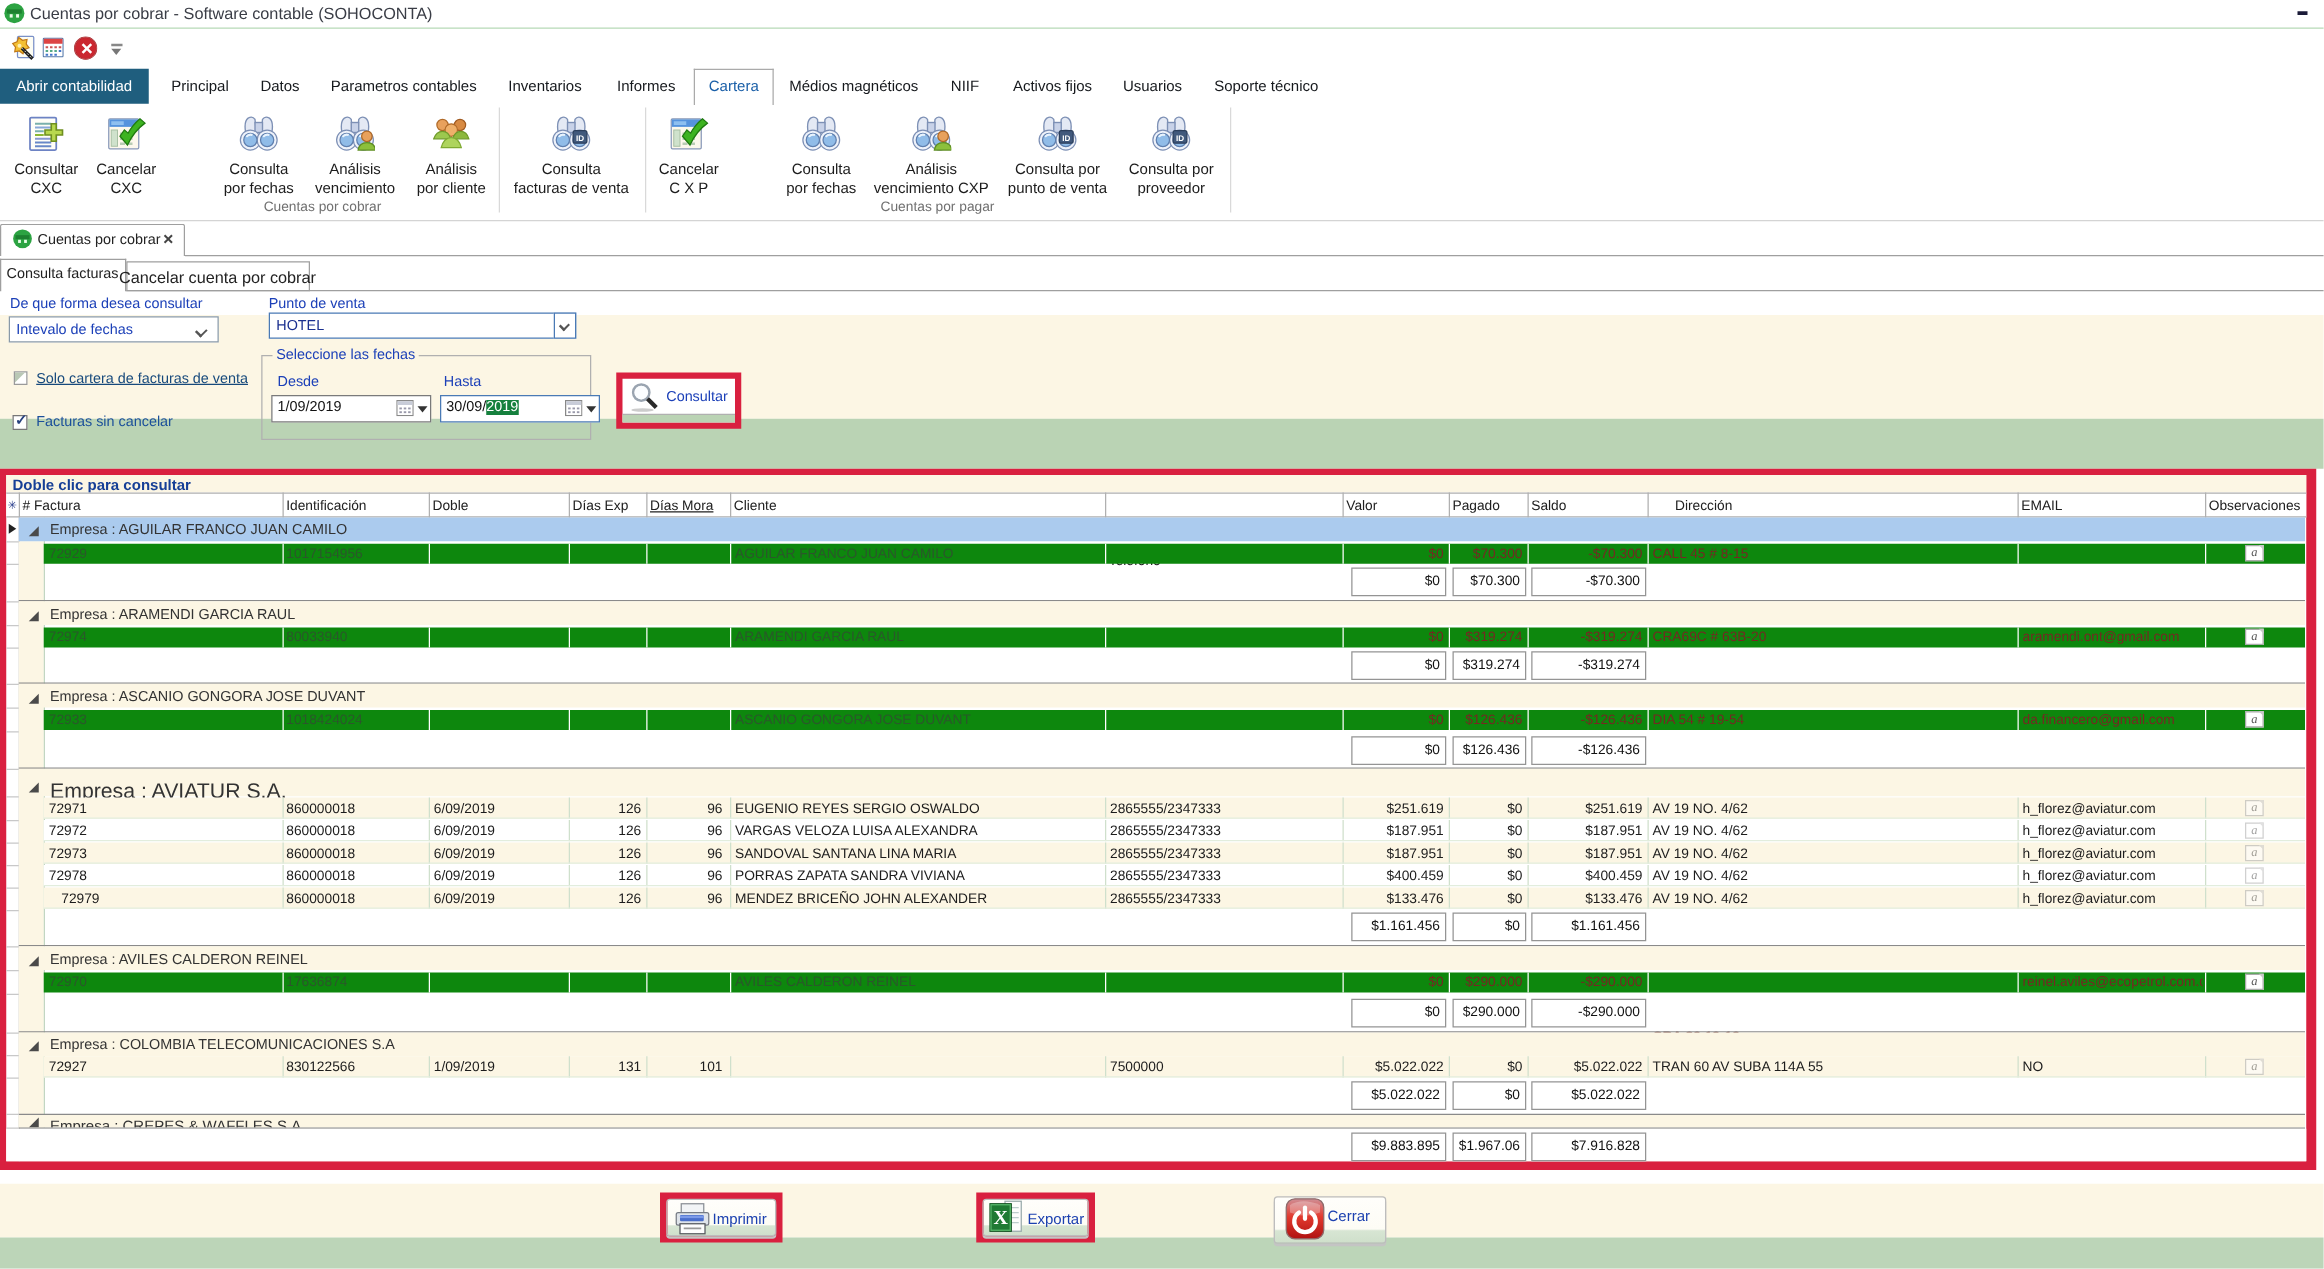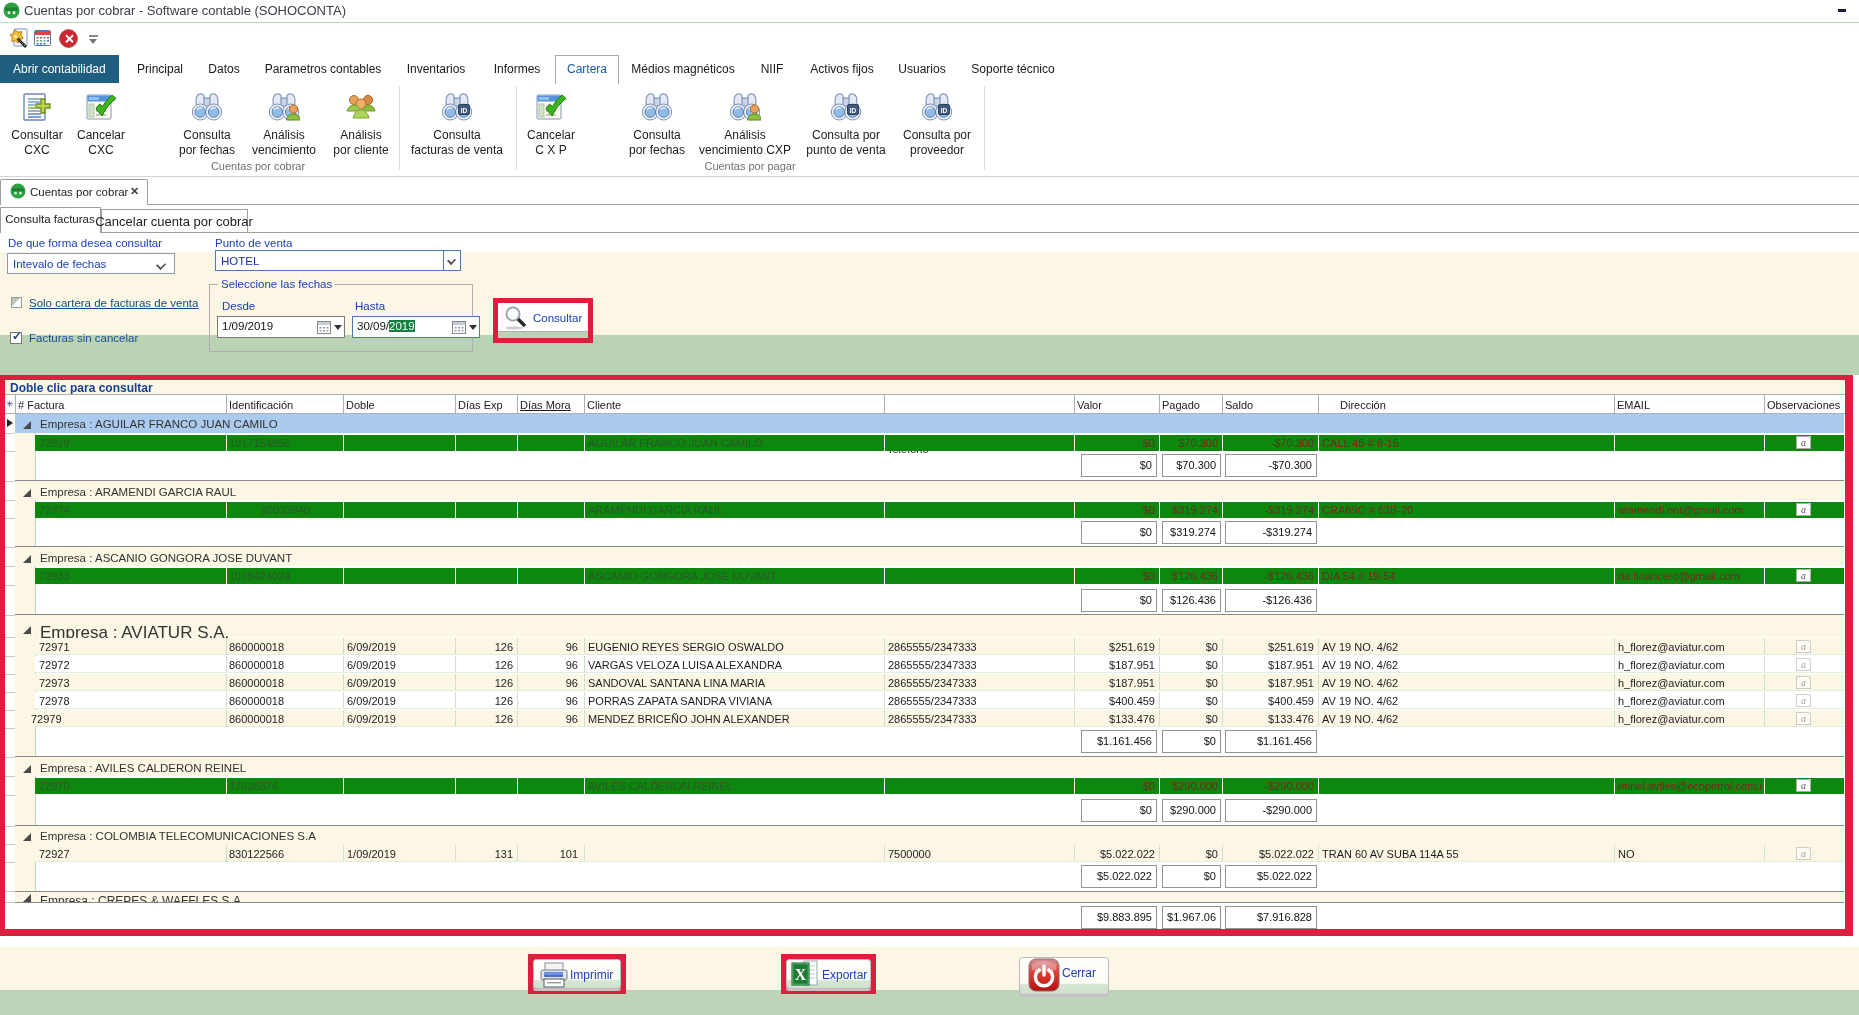--- a/index.html
+++ b/index.html
@@ -397,21 +397,21 @@
 <div style="position:absolute;left:517px;top:502px;width:1px;height:16px;background:#fff"></div>
 <div style="position:absolute;left:584px;top:502px;width:1px;height:16px;background:#fff"></div>
 <div style="position:absolute;left:884px;top:502px;width:1px;height:16px;background:#fff"></div>
 <div style="position:absolute;left:1074px;top:502px;width:1px;height:16px;background:#fff"></div>
 <div style="position:absolute;left:1159px;top:502px;width:1px;height:16px;background:#fff"></div>
 <div style="position:absolute;left:1222px;top:502px;width:1px;height:16px;background:#fff"></div>
 <div style="position:absolute;left:1318px;top:502px;width:1px;height:16px;background:#fff"></div>
 <div style="position:absolute;left:1614px;top:502px;width:1px;height:16px;background:#fff"></div>
 <div style="position:absolute;left:1764px;top:502px;width:1px;height:16px;background:#fff"></div>
 <div style="position:absolute;left:39px;top:504px;font-size:11px;color:#2b572b;white-space:nowrap;">72974</div>
-<div style="position:absolute;left:229px;top:504px;font-size:11px;color:#2b572b;white-space:nowrap;margin-left:32px;">80033940</div>
+<div style="position:absolute;left:229px;top:504px;font-size:11px;color:#2b572b;white-space:nowrap;">80033940</div>
 <div style="position:absolute;left:588px;top:504px;font-size:11px;color:#2b572b;white-space:nowrap;">ARAMENDI GARCIA RAUL</div>
 <div style="position:absolute;right:704px;top:504px;font-size:11px;color:#752823;white-space:nowrap;">$0</div>
 <div style="position:absolute;right:641px;top:504px;font-size:11px;color:#752823;white-space:nowrap;">$319.274</div>
 <div style="position:absolute;right:545px;top:504px;font-size:11px;color:#752823;white-space:nowrap;">-$319.274</div>
 <div style="position:absolute;left:1322px;top:504px;font-size:11px;color:#752823;white-space:nowrap;">CRA69C # 63B-20</div>
 <div style="position:absolute;left:1618px;top:504px;width:144px;overflow:hidden;font-size:11px;color:#752823;white-space:nowrap">aramendi.ont@gmail.com</div>
 <div style="position:absolute;left:1796px;top:503px">
     <span style="position:absolute;width:15px;height:13px;background:#fff;border:1px solid #aaa;font:italic 10px 'Liberation Serif';color:#555;text-align:center;line-height:12px">a<span style="position:absolute;right:-1px;top:-1px;width:0;height:0;border-left:4px solid transparent;border-top:4px solid #c8c8c8"></span></span>
   </div>
 <div style="position:absolute;left:1081px;top:521px;width:76px;height:23px;background:#fff;border:1px solid #949494"></div>
@@ -581,21 +581,21 @@
 <div style="position:absolute;left:517px;top:710px;width:1px;height:17px;background:#cfe0cc"></div>
 <div style="position:absolute;left:584px;top:710px;width:1px;height:17px;background:#cfe0cc"></div>
 <div style="position:absolute;left:884px;top:710px;width:1px;height:17px;background:#cfe0cc"></div>
 <div style="position:absolute;left:1074px;top:710px;width:1px;height:17px;background:#cfe0cc"></div>
 <div style="position:absolute;left:1159px;top:710px;width:1px;height:17px;background:#cfe0cc"></div>
 <div style="position:absolute;left:1222px;top:710px;width:1px;height:17px;background:#cfe0cc"></div>
 <div style="position:absolute;left:1318px;top:710px;width:1px;height:17px;background:#cfe0cc"></div>
 <div style="position:absolute;left:1614px;top:710px;width:1px;height:17px;background:#cfe0cc"></div>
 <div style="position:absolute;left:1764px;top:710px;width:1px;height:17px;background:#cfe0cc"></div>
 <div style="position:absolute;left:35px;top:726px;width:1809px;height:1px;background:#e2eddd"></div>
-<div style="position:absolute;left:31px;top:713px;font-size:11px;color:#1c1c1c;white-space:nowrap;text-align:center;">72979</div>
+<div style="position:absolute;left:49px;top:713px;font-size:11px;color:#1c1c1c;white-space:nowrap;text-align:center;">72979</div>
 <div style="position:absolute;left:229px;top:713px;font-size:11px;color:#1c1c1c;white-space:nowrap;">860000018</div>
 <div style="position:absolute;left:347px;top:713px;font-size:11px;color:#1c1c1c;white-space:nowrap;">6/09/2019</div>
 <div style="position:absolute;right:1346px;top:713px;font-size:11px;color:#1c1c1c;white-space:nowrap;">126</div>
 <div style="position:absolute;right:1281px;top:713px;font-size:11px;color:#1c1c1c;white-space:nowrap;">96</div>
 <div style="position:absolute;left:588px;top:713px;font-size:11px;color:#1c1c1c;white-space:nowrap;">MENDEZ BRICEÑO JOHN ALEXANDER</div>
 <div style="position:absolute;left:888px;top:713px;font-size:11px;color:#1c1c1c;white-space:nowrap;">2865555/2347333</div>
 <div style="position:absolute;right:704px;top:713px;font-size:11px;color:#1c1c1c;white-space:nowrap;">$133.476</div>
 <div style="position:absolute;right:641px;top:713px;font-size:11px;color:#1c1c1c;white-space:nowrap;">$0</div>
 <div style="position:absolute;right:545px;top:713px;font-size:11px;color:#1c1c1c;white-space:nowrap;">$133.476</div>
 <div style="position:absolute;left:1322px;top:713px;font-size:11px;color:#1c1c1c;white-space:nowrap;">AV 19 NO. 4/62</div>

